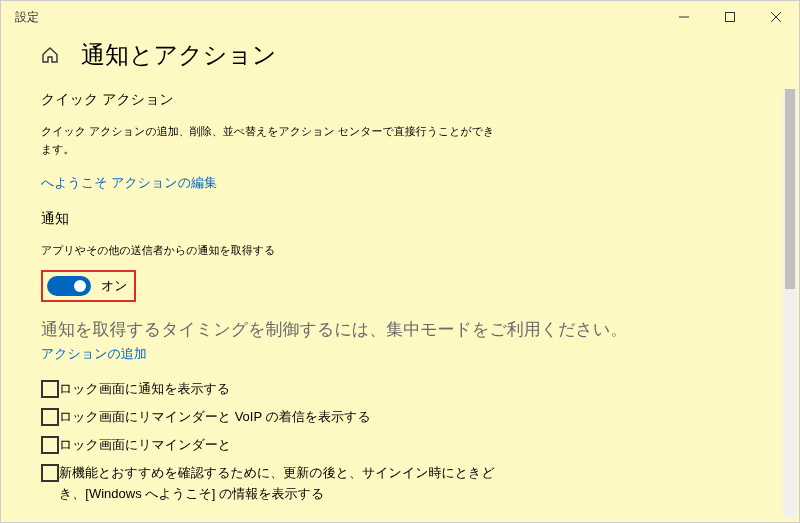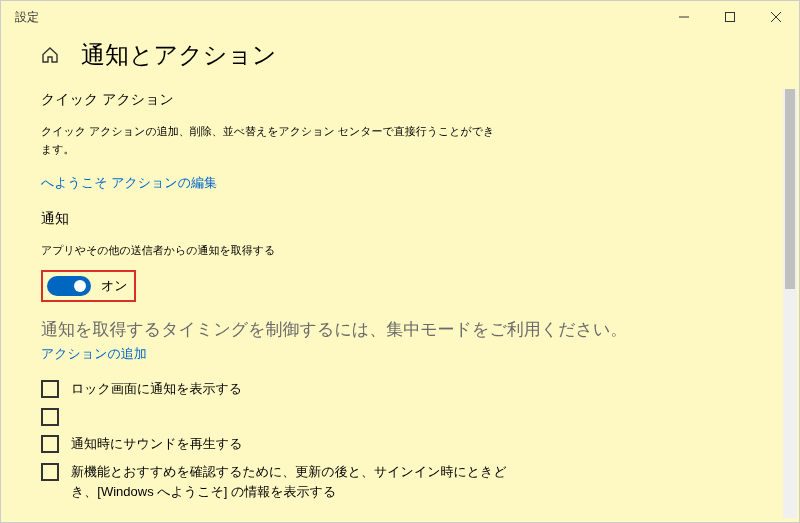--- a/index.html
+++ b/index.html
@@ -139,21 +139,20 @@
       font-size: 13px;
       color: #000;
     }
     .checkbox-list {
       margin-top: 16px;
       max-width: 470px;
     }
     .checkbox-row {
       display: flex;
       align-items: flex-start;
-      gap: 12px;
       margin-bottom: 8px;
     }
     .cbox {
       width: 18px; height: 18px;
       border: 2px solid #333;
       flex-shrink: 0;
       margin-top: 1px;
       cursor: pointer;
     }
     .cbox-label {
@@ -216,24 +215,25 @@
       <p class="hint-text" style="margin-top:14px;">通知を取得するタイミングを制御するには、集中モードをご利用ください。</p>
       <span class="link" style="margin-top:2px;">アクションの追加</span>
 
       <div class="checkbox-list">
         <div class="checkbox-row">
           <div class="cbox"></div>
           <div class="cbox-label">ロック画面に通知を表示する</div>
         </div>
         <div class="checkbox-row">
           <div class="cbox"></div>
-        </div>
-        <div class="checkbox-row">
-          <div class="cbox"></div>
-          <div class="cbox-label">通知時にサウンドを再生する</div>
+          <div class="cbox-label">ロック画面にリマインダーと VoIP の着信を表示する</div>
+        </div>
+        <div class="checkbox-row">
+          <div class="cbox"></div>
+          <div class="cbox-label">ロック画面にリマインダーと</div>
         </div>
         <div class="checkbox-row">
           <div class="cbox"></div>
           <div class="cbox-label">新機能とおすすめを確認するために、更新の後と、サインイン時にときどき、[Windows へようこそ] の情報を表示する</div>
         </div>
 
       </div>
 
     </div>
 

